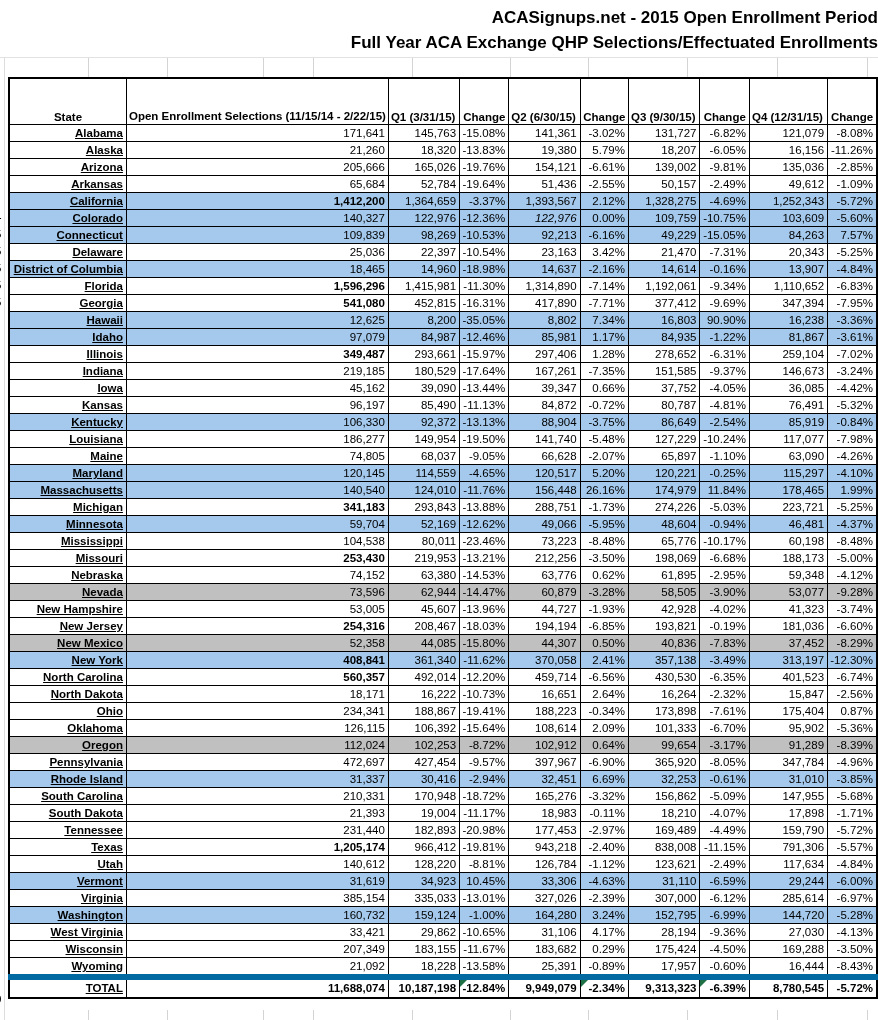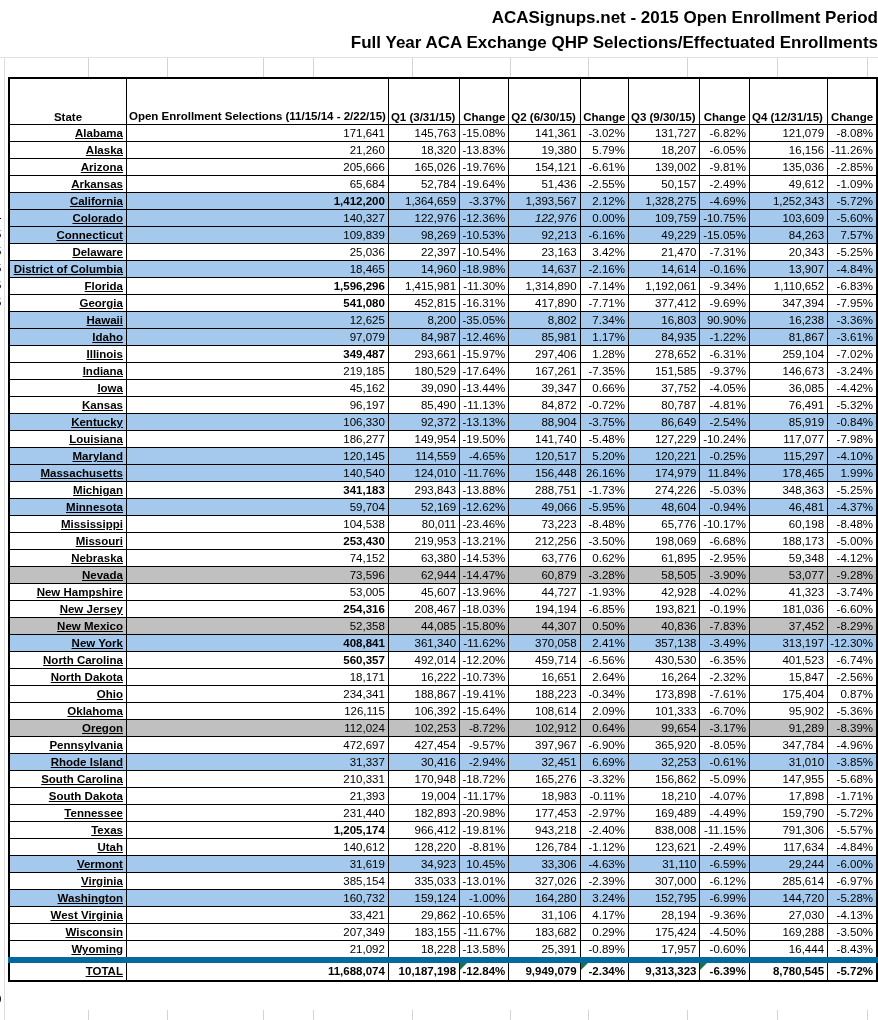--- a/index.html
+++ b/index.html
@@ -347,20 +347,32 @@
         <td class="">186,277</td>
         <td class="">149,954</td>
         <td class="">-19.50%</td>
         <td class="">141,740</td>
         <td class="">-5.48%</td>
         <td class="">127,229</td>
         <td class="">-10.24%</td>
         <td class="">117,077</td>
         <td class="">-7.98%</td>
       </tr>
+      <tr class="">
+        <td class="state">Maine</td>
+        <td class="">74,805</td>
+        <td class="">68,037</td>
+        <td class="">-9.05%</td>
+        <td class="">66,628</td>
+        <td class="">-2.07%</td>
+        <td class="">65,897</td>
+        <td class="">-1.10%</td>
+        <td class="">63,090</td>
+        <td class="">-4.26%</td>
+      </tr>
       <tr class="fill-blue">
         <td class="state">Maryland</td>
         <td class="">120,145</td>
         <td class="">114,559</td>
         <td class="">-4.65%</td>
         <td class="">120,517</td>
         <td class="">5.20%</td>
         <td class="">120,221</td>
         <td class="">-0.25%</td>
         <td class="">115,297</td>
@@ -380,21 +392,21 @@
       </tr>
       <tr class="">
         <td class="state">Michigan</td>
         <td class="bold">341,183</td>
         <td class="">293,843</td>
         <td class="">-13.88%</td>
         <td class="">288,751</td>
         <td class="">-1.73%</td>
         <td class="">274,226</td>
         <td class="">-5.03%</td>
-        <td class="">348,363</td>
+        <td class="">223,721</td>
         <td class="">-5.25%</td>
       </tr>
       <tr class="fill-blue">
         <td class="state">Minnesota</td>
         <td class="">59,704</td>
         <td class="">52,169</td>
         <td class="">-12.62%</td>
         <td class="">49,066</td>
         <td class="">-5.95%</td>
         <td class="">48,604</td>

